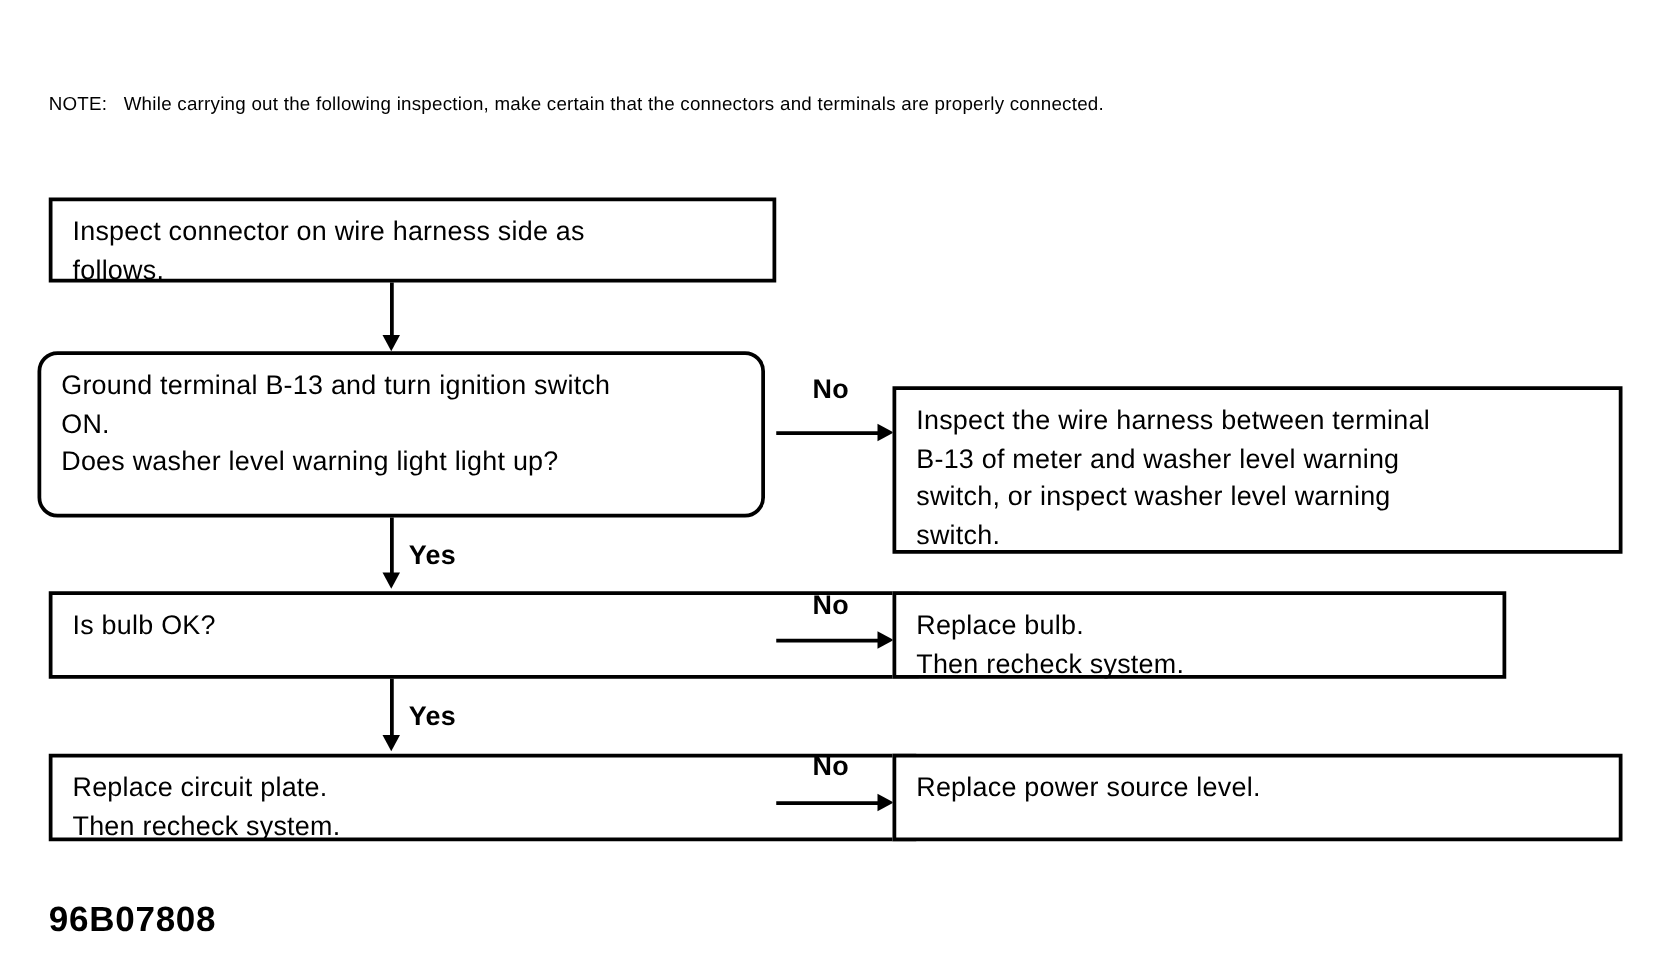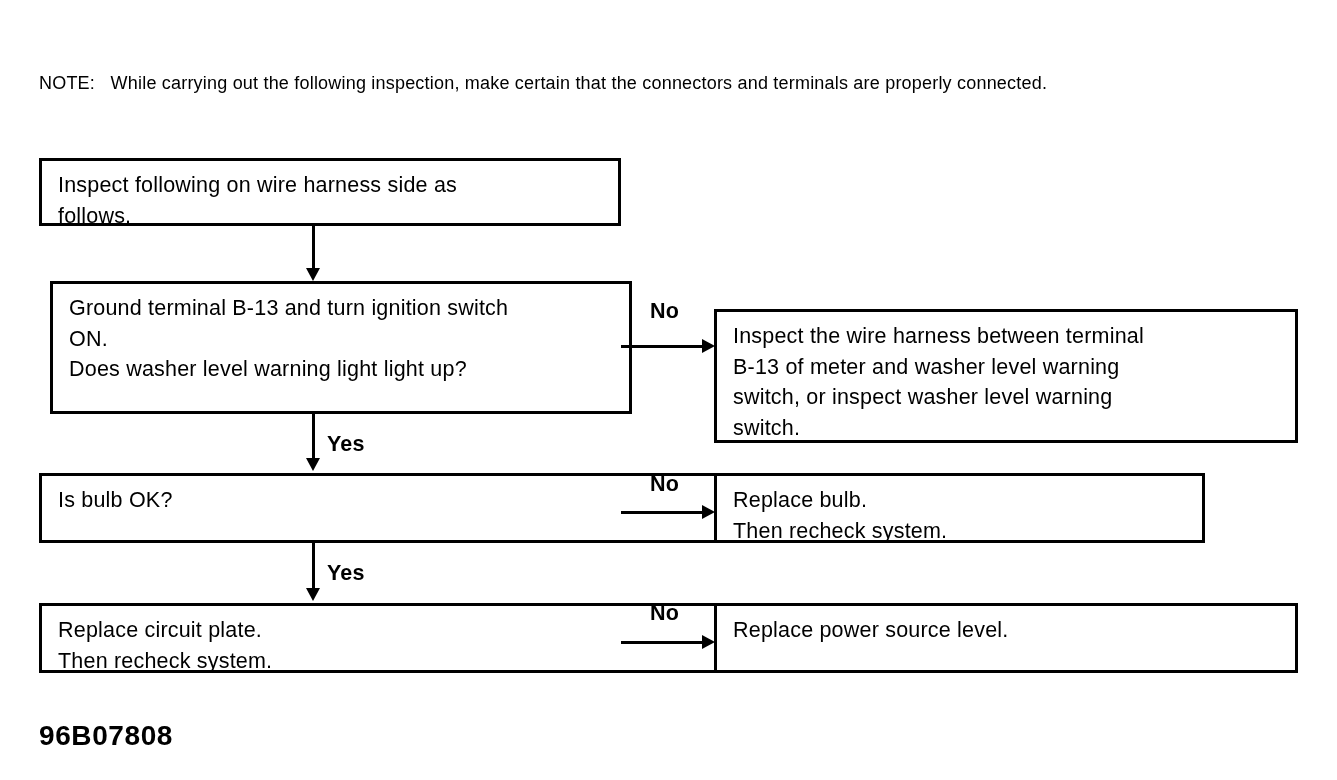--- a/index.html
+++ b/index.html
@@ -18,21 +18,21 @@
     background: #ffffff;
     overflow: hidden;
   }
 
   
   .note {
     position: absolute;
     left: 39px;
     top: 68px;
     width: 1268px;
-    font-size: 18px;
+    font-size: 15px;
     line-height: 31px;
     letter-spacing: 0.2px;
     white-space: pre-wrap;
   }
 
   
   .box {
     position: absolute;
     box-sizing: border-box;
     border: 3px solid #000000;
@@ -43,21 +43,21 @@
     left: 16px;
     top: 9px;
     right: 6px;
     font-size: 21.5px;
     line-height: 30.5px;
     letter-spacing: 0.2px;
     white-space: pre-line;
   }
 
   .box-1  { left: 39px;  top: 158px; width: 582px;  height: 68px; }
-  .box-2  { left: 50px;  top: 281px; width: 582px;  height: 133px; }
+  .box-2  { left: 30px;  top: 281px; width: 582px;  height: 133px; border-radius: 16px; }
   .box-2r { left: 714px; top: 281px; width: 584px;  height: 134px; margin-top: 28px; }
   .box-3  { left: 39px;  top: 473px; width: 696px;  height: 70px; }
   .box-3r { left: 714px; top: 473px; width: 491px;  height: 70px; padding-left: 48px; }
   .box-4  { left: 39px;  top: 603px; width: 694px;  height: 70px; }
   .box-4r { left: 714px; top: 603px; width: 584px;  height: 70px; }
 
   
   .vline {
     position: absolute;
     width: 3px;
@@ -107,21 +107,21 @@
   }
 </style>
 </head>
 <body>
 
 <div id="page">
 
   <div class="note">NOTE:   While carrying out the following inspection, make certain that the connectors and terminals are properly connected.</div>
 
   <div class="box box-1">
-    <div class="box-text">Inspect following on wire harness side as
+    <div class="box-text">Inspect connector on wire harness side as
 follows.</div>
   </div>
 
   <div class="vline" style="left:312px; top:226px; height:44px;"></div>
   <div class="arrow-down" style="left:306px; top:268px;"></div>
 
   <div class="box box-2">
     <div class="box-text">Ground terminal B-13 and turn ignition switch
 ON.
 Does washer level warning light light up?</div>

